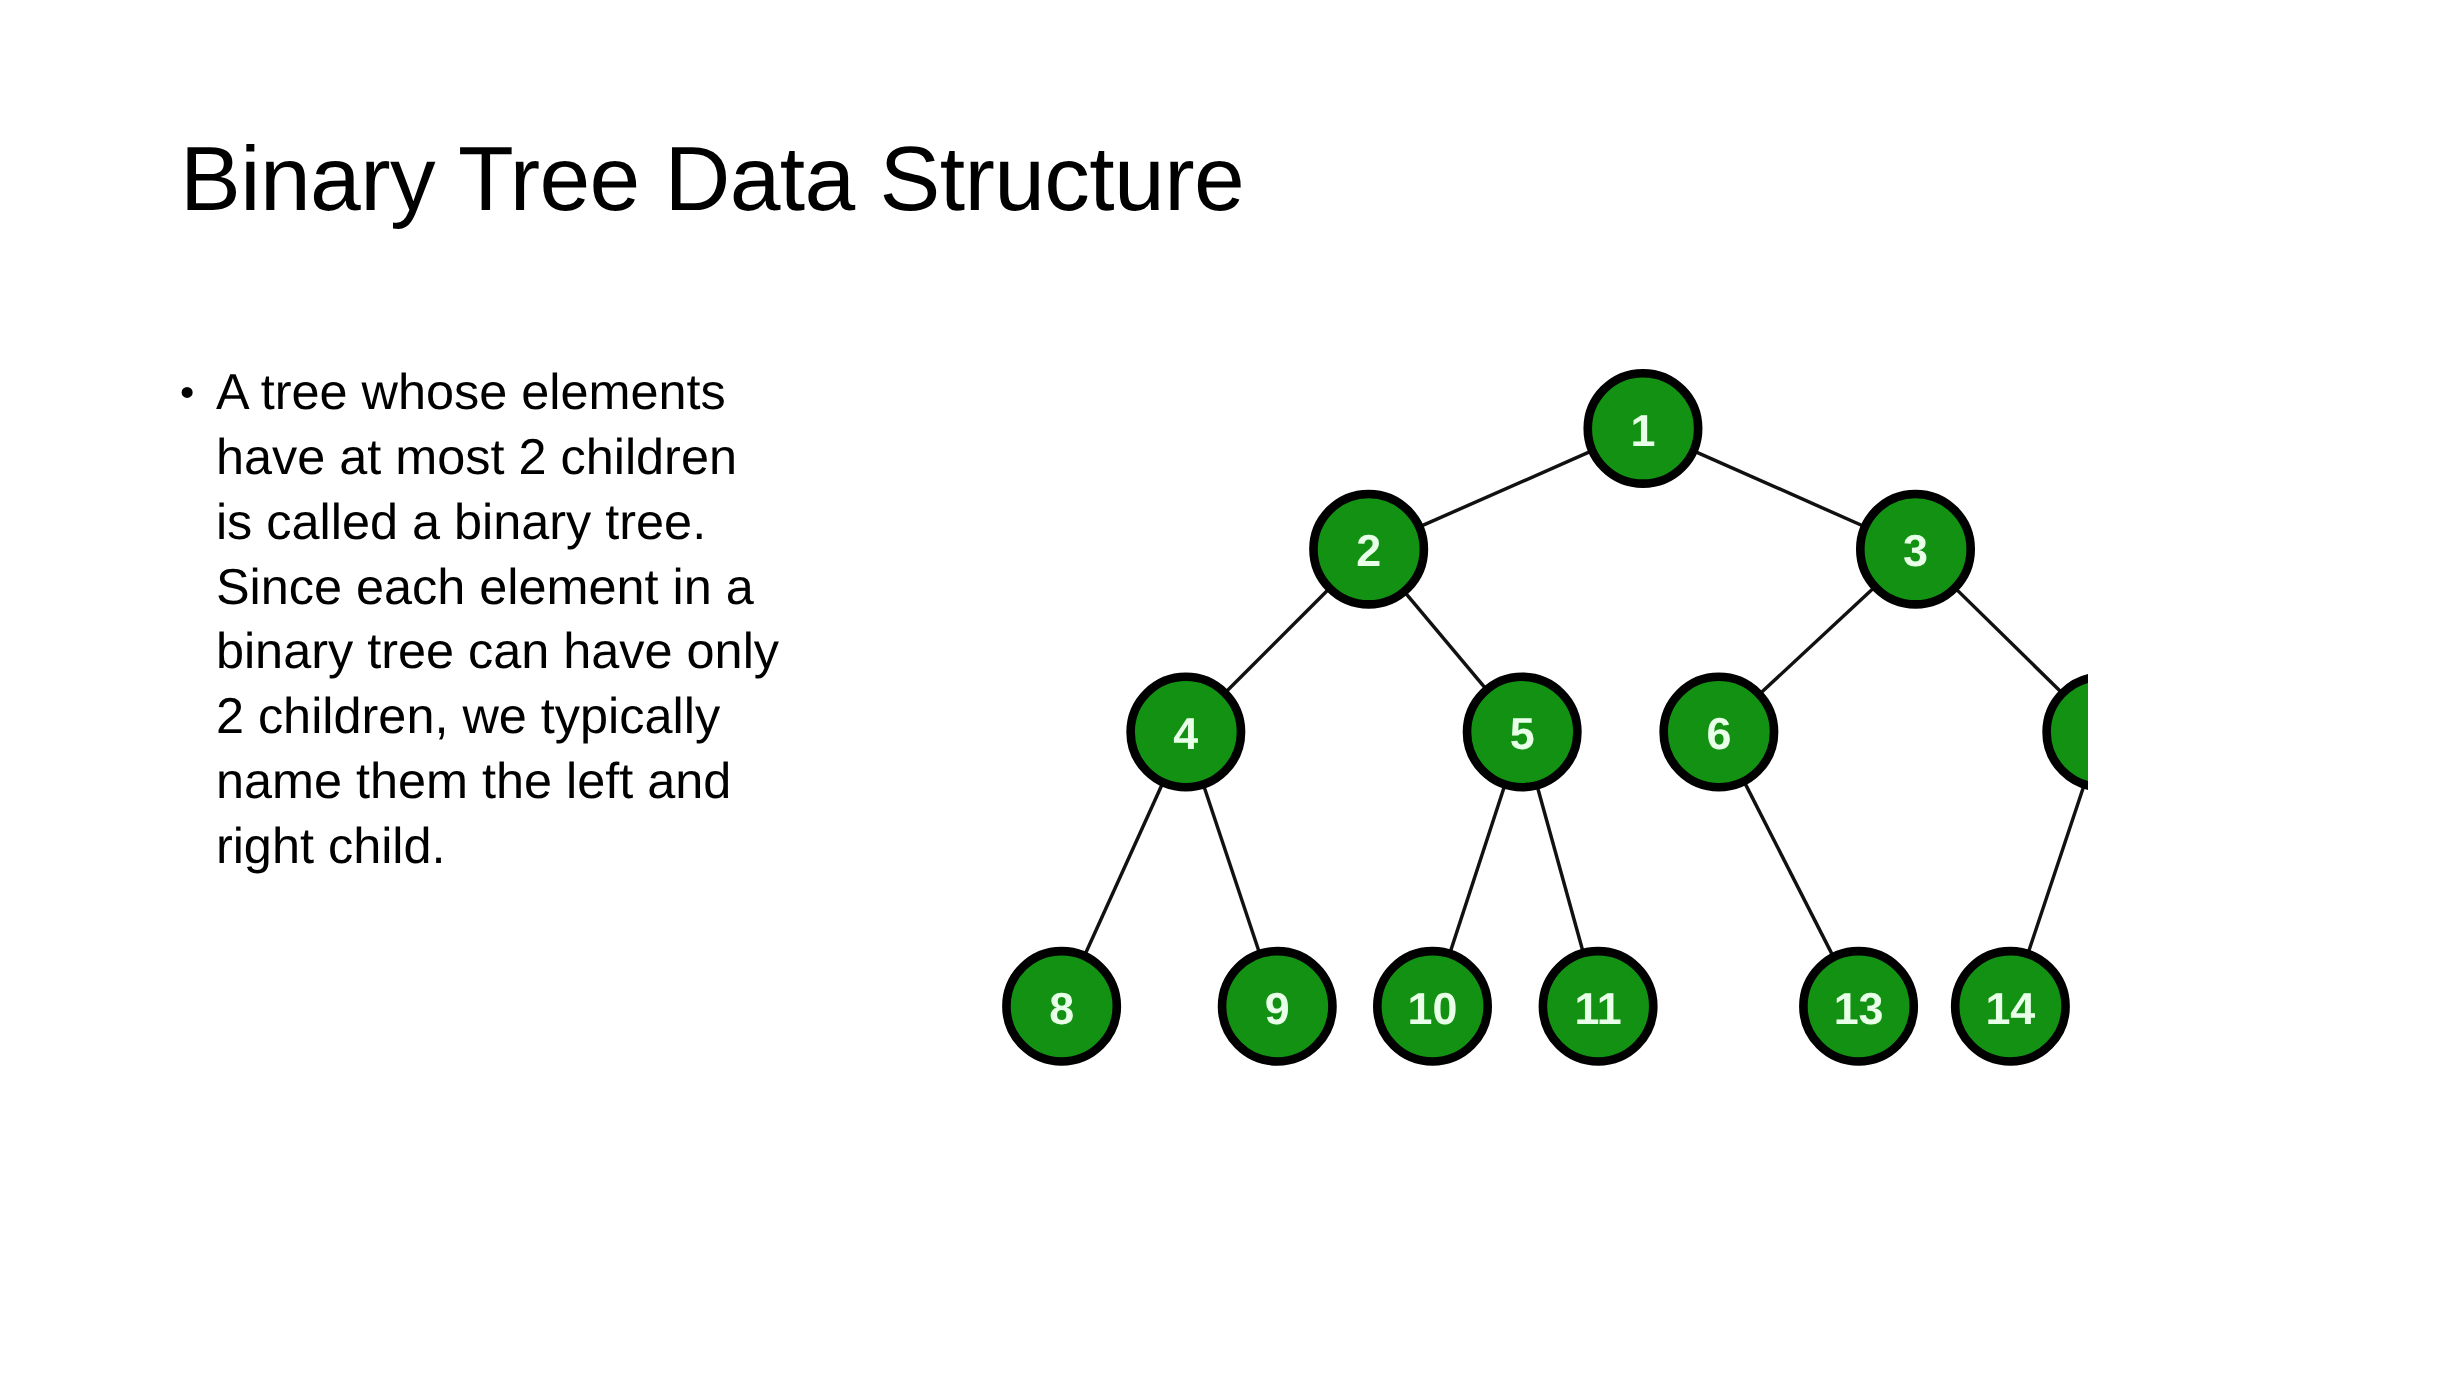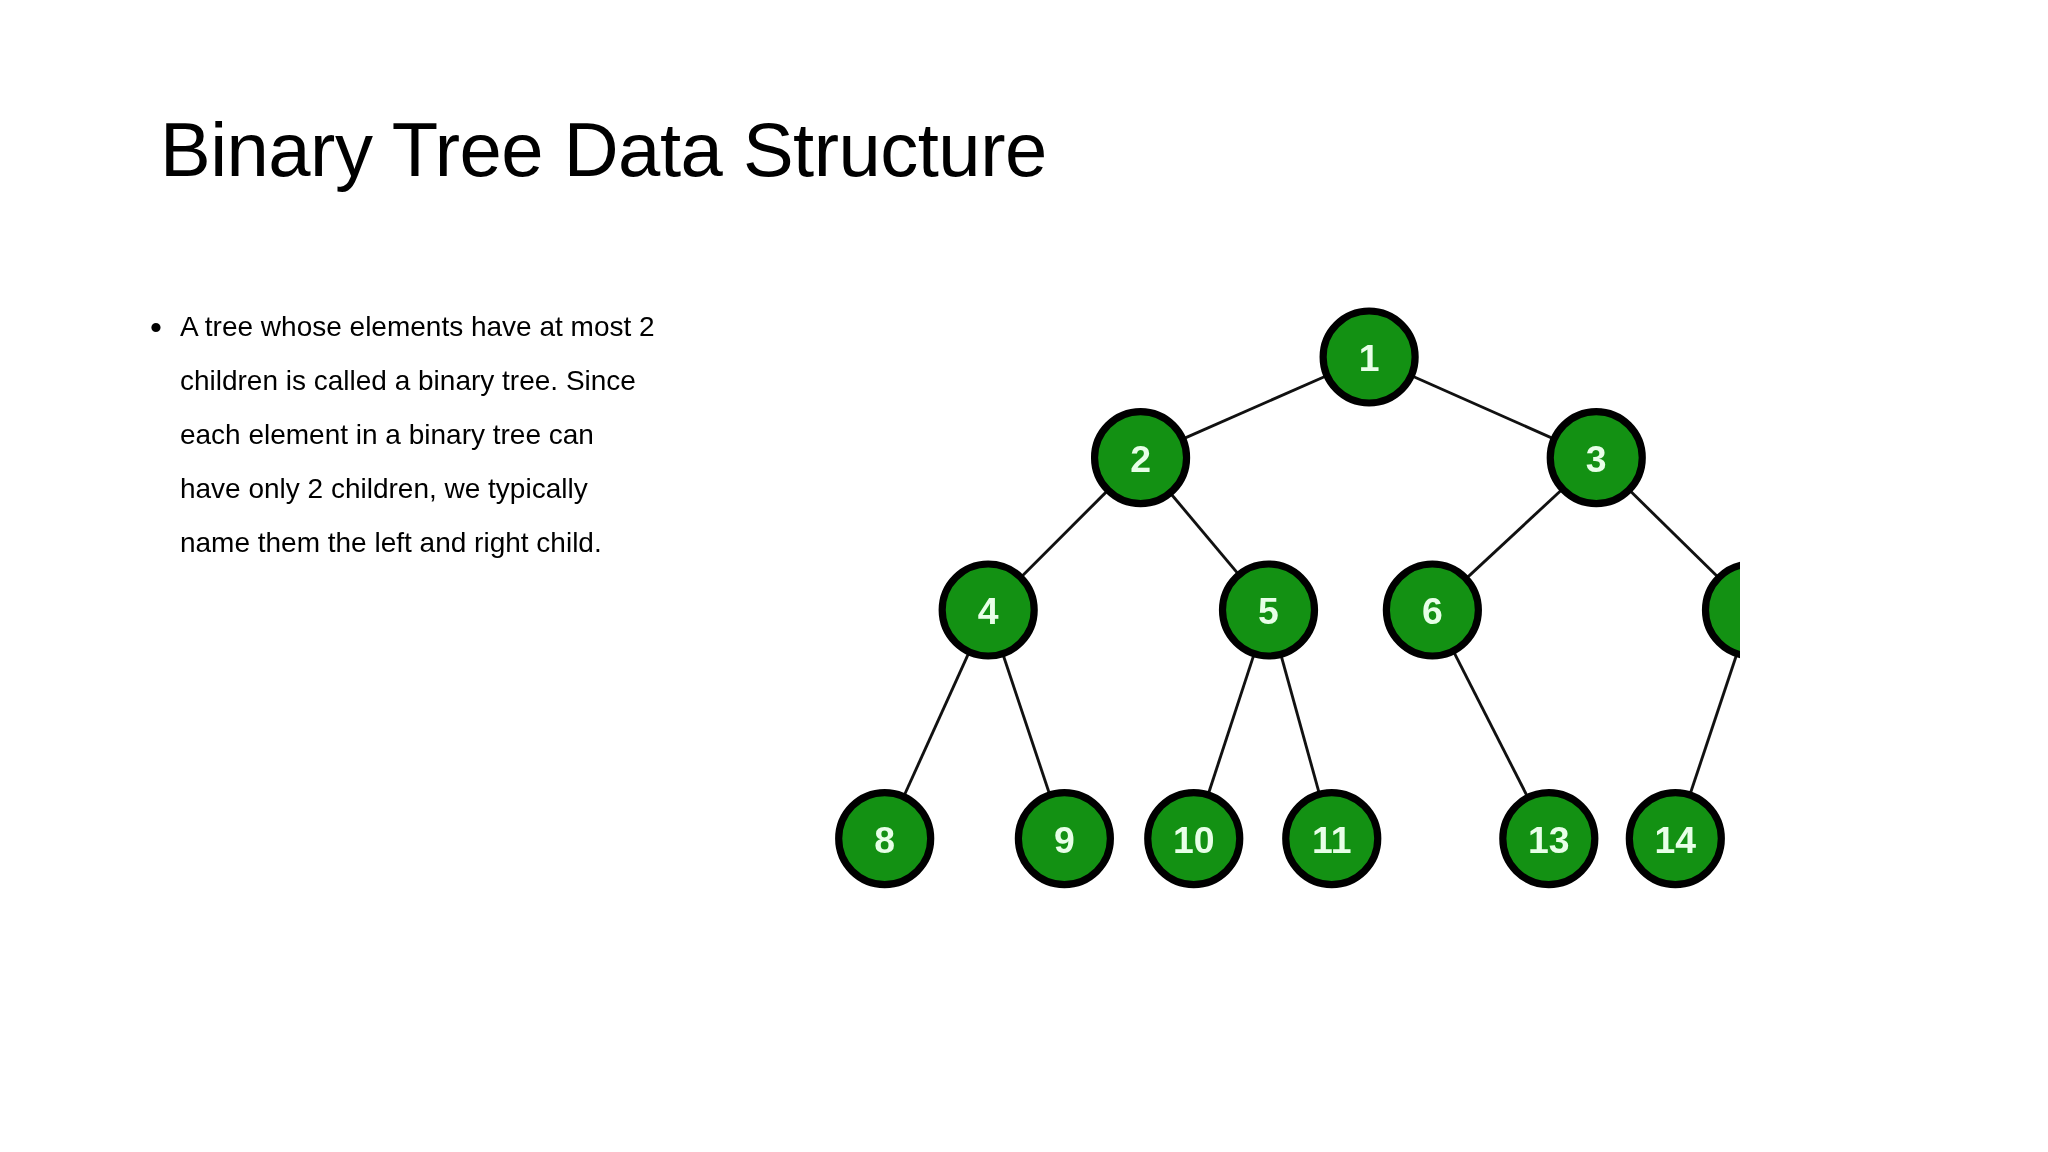--- a/index.html
+++ b/index.html
@@ -15,21 +15,21 @@
     font-family: "Liberation Sans", sans-serif;
     color: #000000;
   }
   #slide {
     position: absolute;
     inset: 0;
     background: #ffffff;
   }
   #slide-title {
     position: absolute;
-    left: 160px;
+    left: 150px;
     top: 108px;
     font-size: 76px;
     font-weight: 400;
     line-height: 1.1;
     letter-spacing: -0.5px;
     color: #000000;
     white-space: nowrap;
   }
   #body-text-block {
     position: absolute;
@@ -42,21 +42,21 @@
     align-items: flex-start;
     gap: 18px;
   }
   .bullet-marker {
     font-size: 34px;
     line-height: 54px;
     flex: 0 0 auto;
     color: #000000;
   }
   .bullet-body {
-    font-size: 28px;
+    font-size: 42px;
     line-height: 54px;
     color: #000000;
     text-align: left;
     word-spacing: 0px;
   }
   #tree-figure {
     position: absolute;
     left: 820px;
     top: 300px;
     width: 920px;

